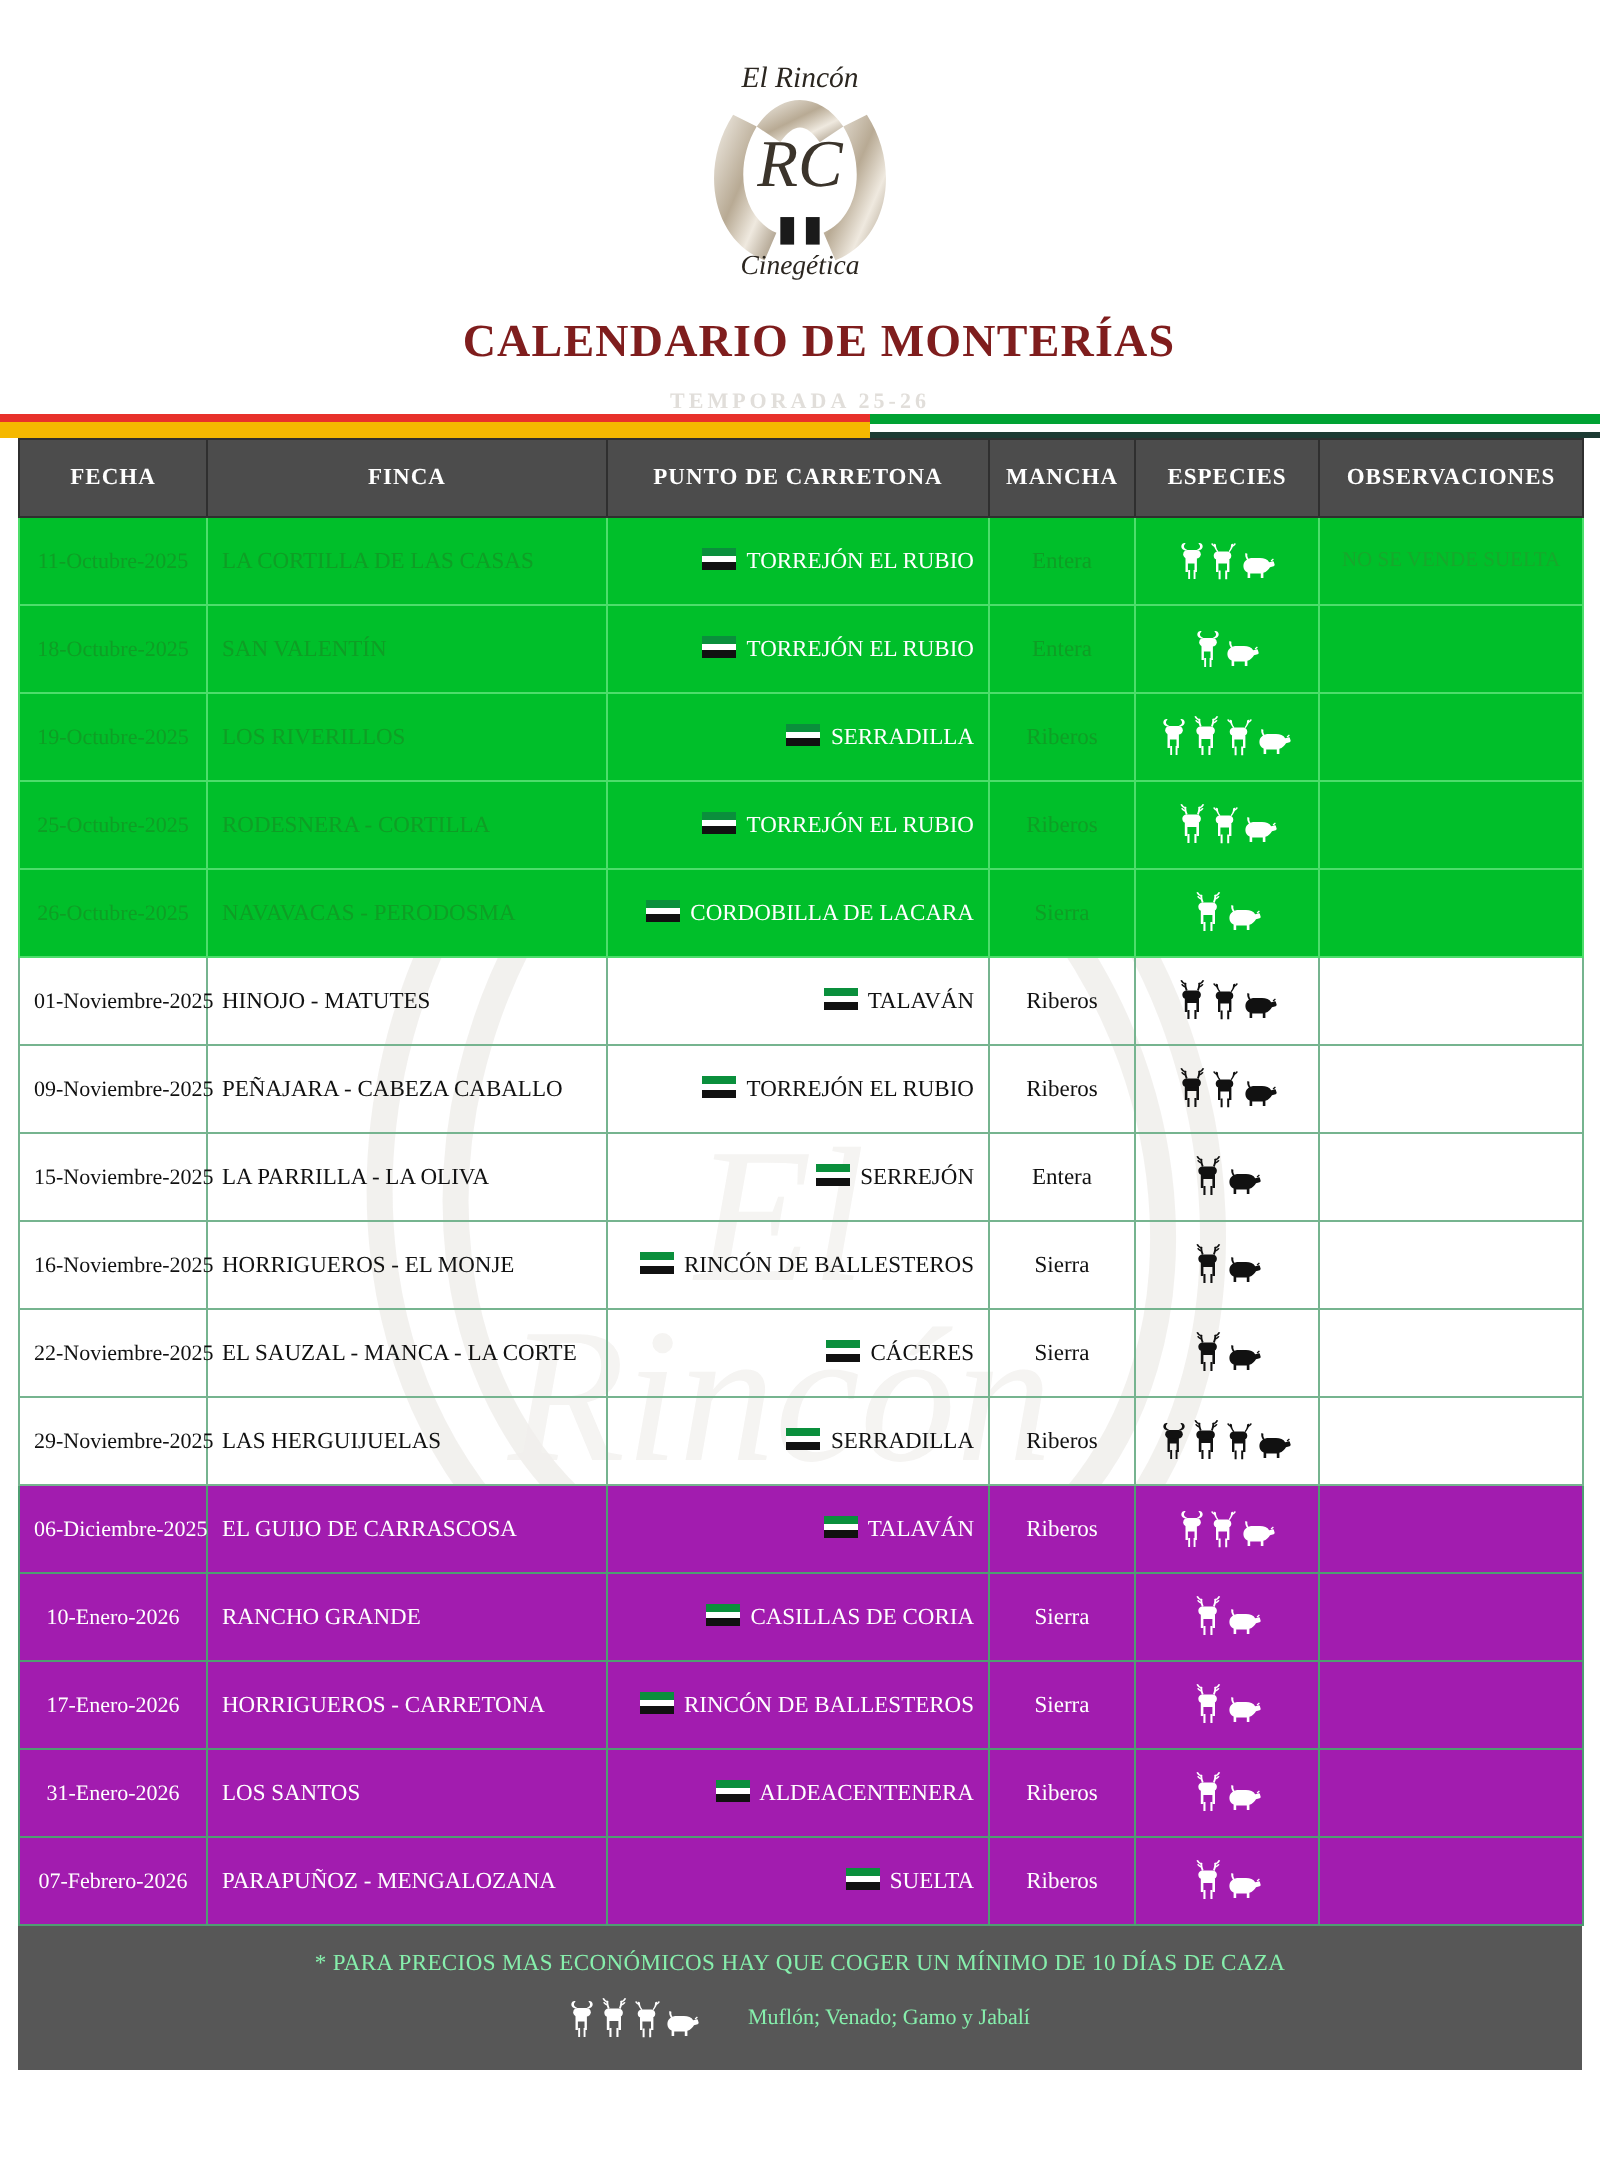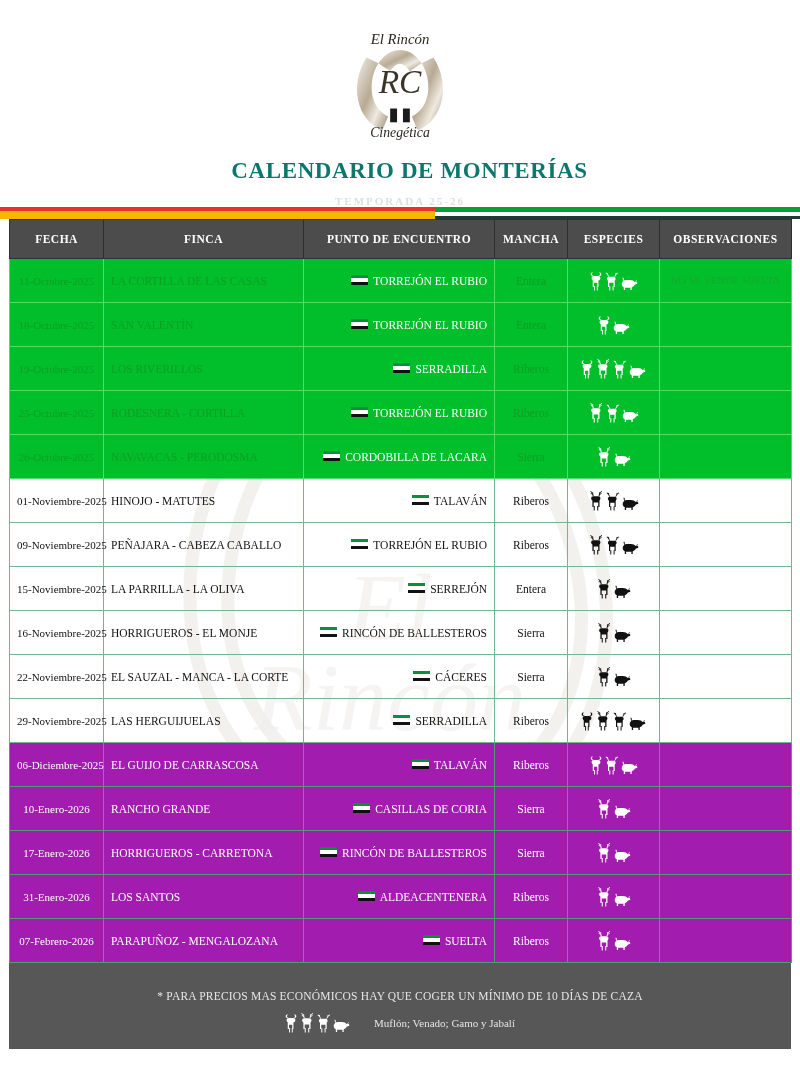--- a/index.html
+++ b/index.html
@@ -32,21 +32,21 @@
   .logo{
     width:118px;height:118px;
     margin:0 auto;
     display:block;
   }
   .cal-title{
     margin-top:18px;
     font-size:23px;
     font-weight:bold;
     letter-spacing:.6px;
-    color:#0f766e;
+    color:#7f1d1d;
     font-family:"Liberation Serif", serif;
     padding-left:19px;
   }
   .ghost-line{
     height:13px;
     margin-top:11px;
     font-size:11px;
     color:#c9c4bc;
     letter-spacing:2px;
     font-weight:bold;
@@ -137,23 +137,23 @@
   .flag .k{background:#111111;}
 
   .sp{display:inline-flex;align-items:flex-end;gap:2px;justify-content:center;height:22px;}
   .sp svg{display:block;}
 
   
   .footer{
     position:relative;z-index:5;
     margin:0 9px;
     background:#575757;
-    color:#e5e5e5;
+    color:#86efac;
     text-align:center;
-    padding:27px 0 16px 0;
+    padding:13px 0 16px 0;
   }
   .footer .note{
     font-size:11.5px;
     letter-spacing:.2px;
     font-family:"Liberation Serif", serif;
   }
   .footer .legend{
     margin-top:11px;
     display:flex;
     align-items:center;
@@ -226,21 +226,21 @@
           <col class="c-finca">
           <col class="c-punto">
         <col class="c-mancha">
           <col class="c-especies">
           <col class="c-obs">
       </colgroup>
       <thead>
         <tr>
           <th>FECHA</th>
           <th>FINCA</th>
-          <th>PUNTO DE ENCUENTRO</th>
+          <th>PUNTO DE CARRETONA</th>
           <th>MANCHA</th>
           <th>ESPECIES</th>
           <th>OBSERVACIONES</th>
         </tr>
       </thead>
       <tbody id="tbody">
           <tr class="theme-green">
             <td class="col-fecha">11-Octubre-2025</td>
             <td class="col-finca">LA CORTILLA DE LAS CASAS</td>
             <td class="col-punto"><span class="flag"><i class="g"></i><i class="w"></i><i class="k"></i></span><span>TORREJÓN EL RUBIO</span></td>

